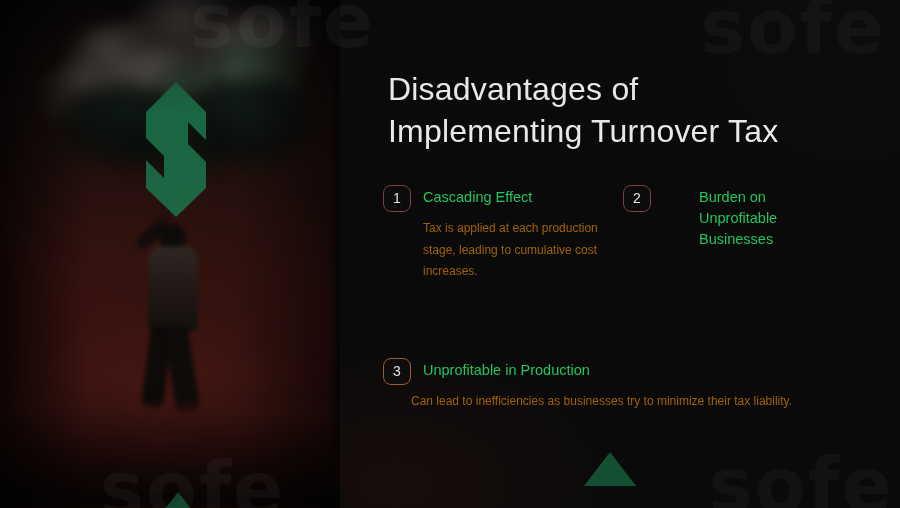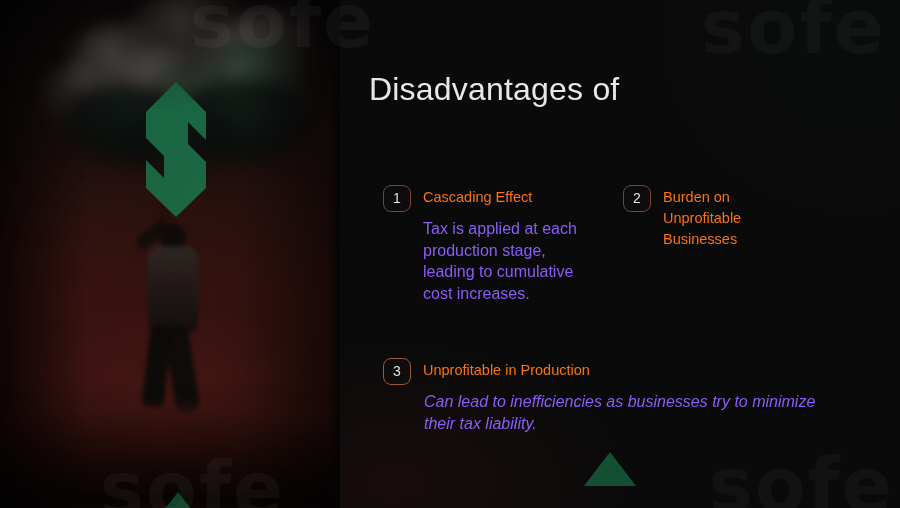--- a/index.html
+++ b/index.html
@@ -171,21 +171,21 @@
     width: 0; height: 0;
     border-left: 26px solid transparent;
     border-right: 26px solid transparent;
     border-bottom: 34px solid rgba(26,122,78,0.62);
   }
   .wd-1 { left: 244px; top: 452px; }
   .wd-3 { left: 152px; top: 492px; border-bottom-color: rgba(26,122,78,0.55); }
 
   .title {
     position: absolute;
-    left: 29px; top: 68px;
+    left: 48px; top: 68px;
     width: 500px;
     font-size: 32px;
     line-height: 42px;
     font-weight: 400;
     color: #e9e8e6;
     letter-spacing: .2px;
   }
 
   .items { position: absolute; left: 43px; top: 185px; width: 500px; }
 
@@ -201,43 +201,43 @@
     font-size: 14px;
     line-height: 24px;
     text-align: center;
     background: rgba(255,255,255,0.012);
   }
   .badge.warm { border-color: #9a5a34; }
 
   .head-text {
     font-size: 14.5px;
     line-height: 21px;
-    color: #f97316;
+    color: #22c55e;
     font-weight: 400;
     padding-top: 2px;
   }
   .desc {
-    font-size: 16px;
+    font-size: 12px;
     line-height: 21.5px;
-    color: #8b5cf6;
+    color: #a16207;
     margin-top: 6px;
   }
 
   
   .item-1 { position: absolute; left: 0; top: 0; width: 215px; }
   .item-1 .desc { margin-left: 40px; width: 175px; }
 
   
   .item-2 { position: absolute; left: 240px; top: 0; width: 200px; }
-  .item-2 .head-text { width: 130px; }
+  .item-2 .head-text { width: 130px; margin-left: 36px; }
   .item-2 .desc { margin-left: 40px; width: 155px; }
 
   
   .item-3 { position: absolute; left: 0; top: 173px; width: 440px; }
-  .item-3 .desc { margin-left: 41px; width: 400px; font-style: italic; }
+  .item-3 .desc { margin-left: 28px; width: 400px; }
 </style>
 </head>
 <body>
 
 <div class="slide">
 
   <div class="image-panel">
     <div class="photo-base"></div>
 
     <div class="canopy">
@@ -278,20 +278,21 @@
   <div class="content">
     <div class="content-glow"></div>
 
     <div class="wm wm-tr">sofe</div>
     <div class="wm wm-br">sofe</div>
 
     <div class="wd-1 wm-diamond"></div>
 
     <div class="title">
       <span>Disadvantages of</span><br>
+      <span>Implementing Turnover Tax</span>
     </div>
 
     <div class="items">
 
       <div class="item item-1">
         <div class="item-head">
           <div class="badge">1</div>
           <div class="head-text">Cascading Effect</div>
         </div>
         <div class="desc">Tax is applied at each production stage, leading to cumulative cost increases.</div>

